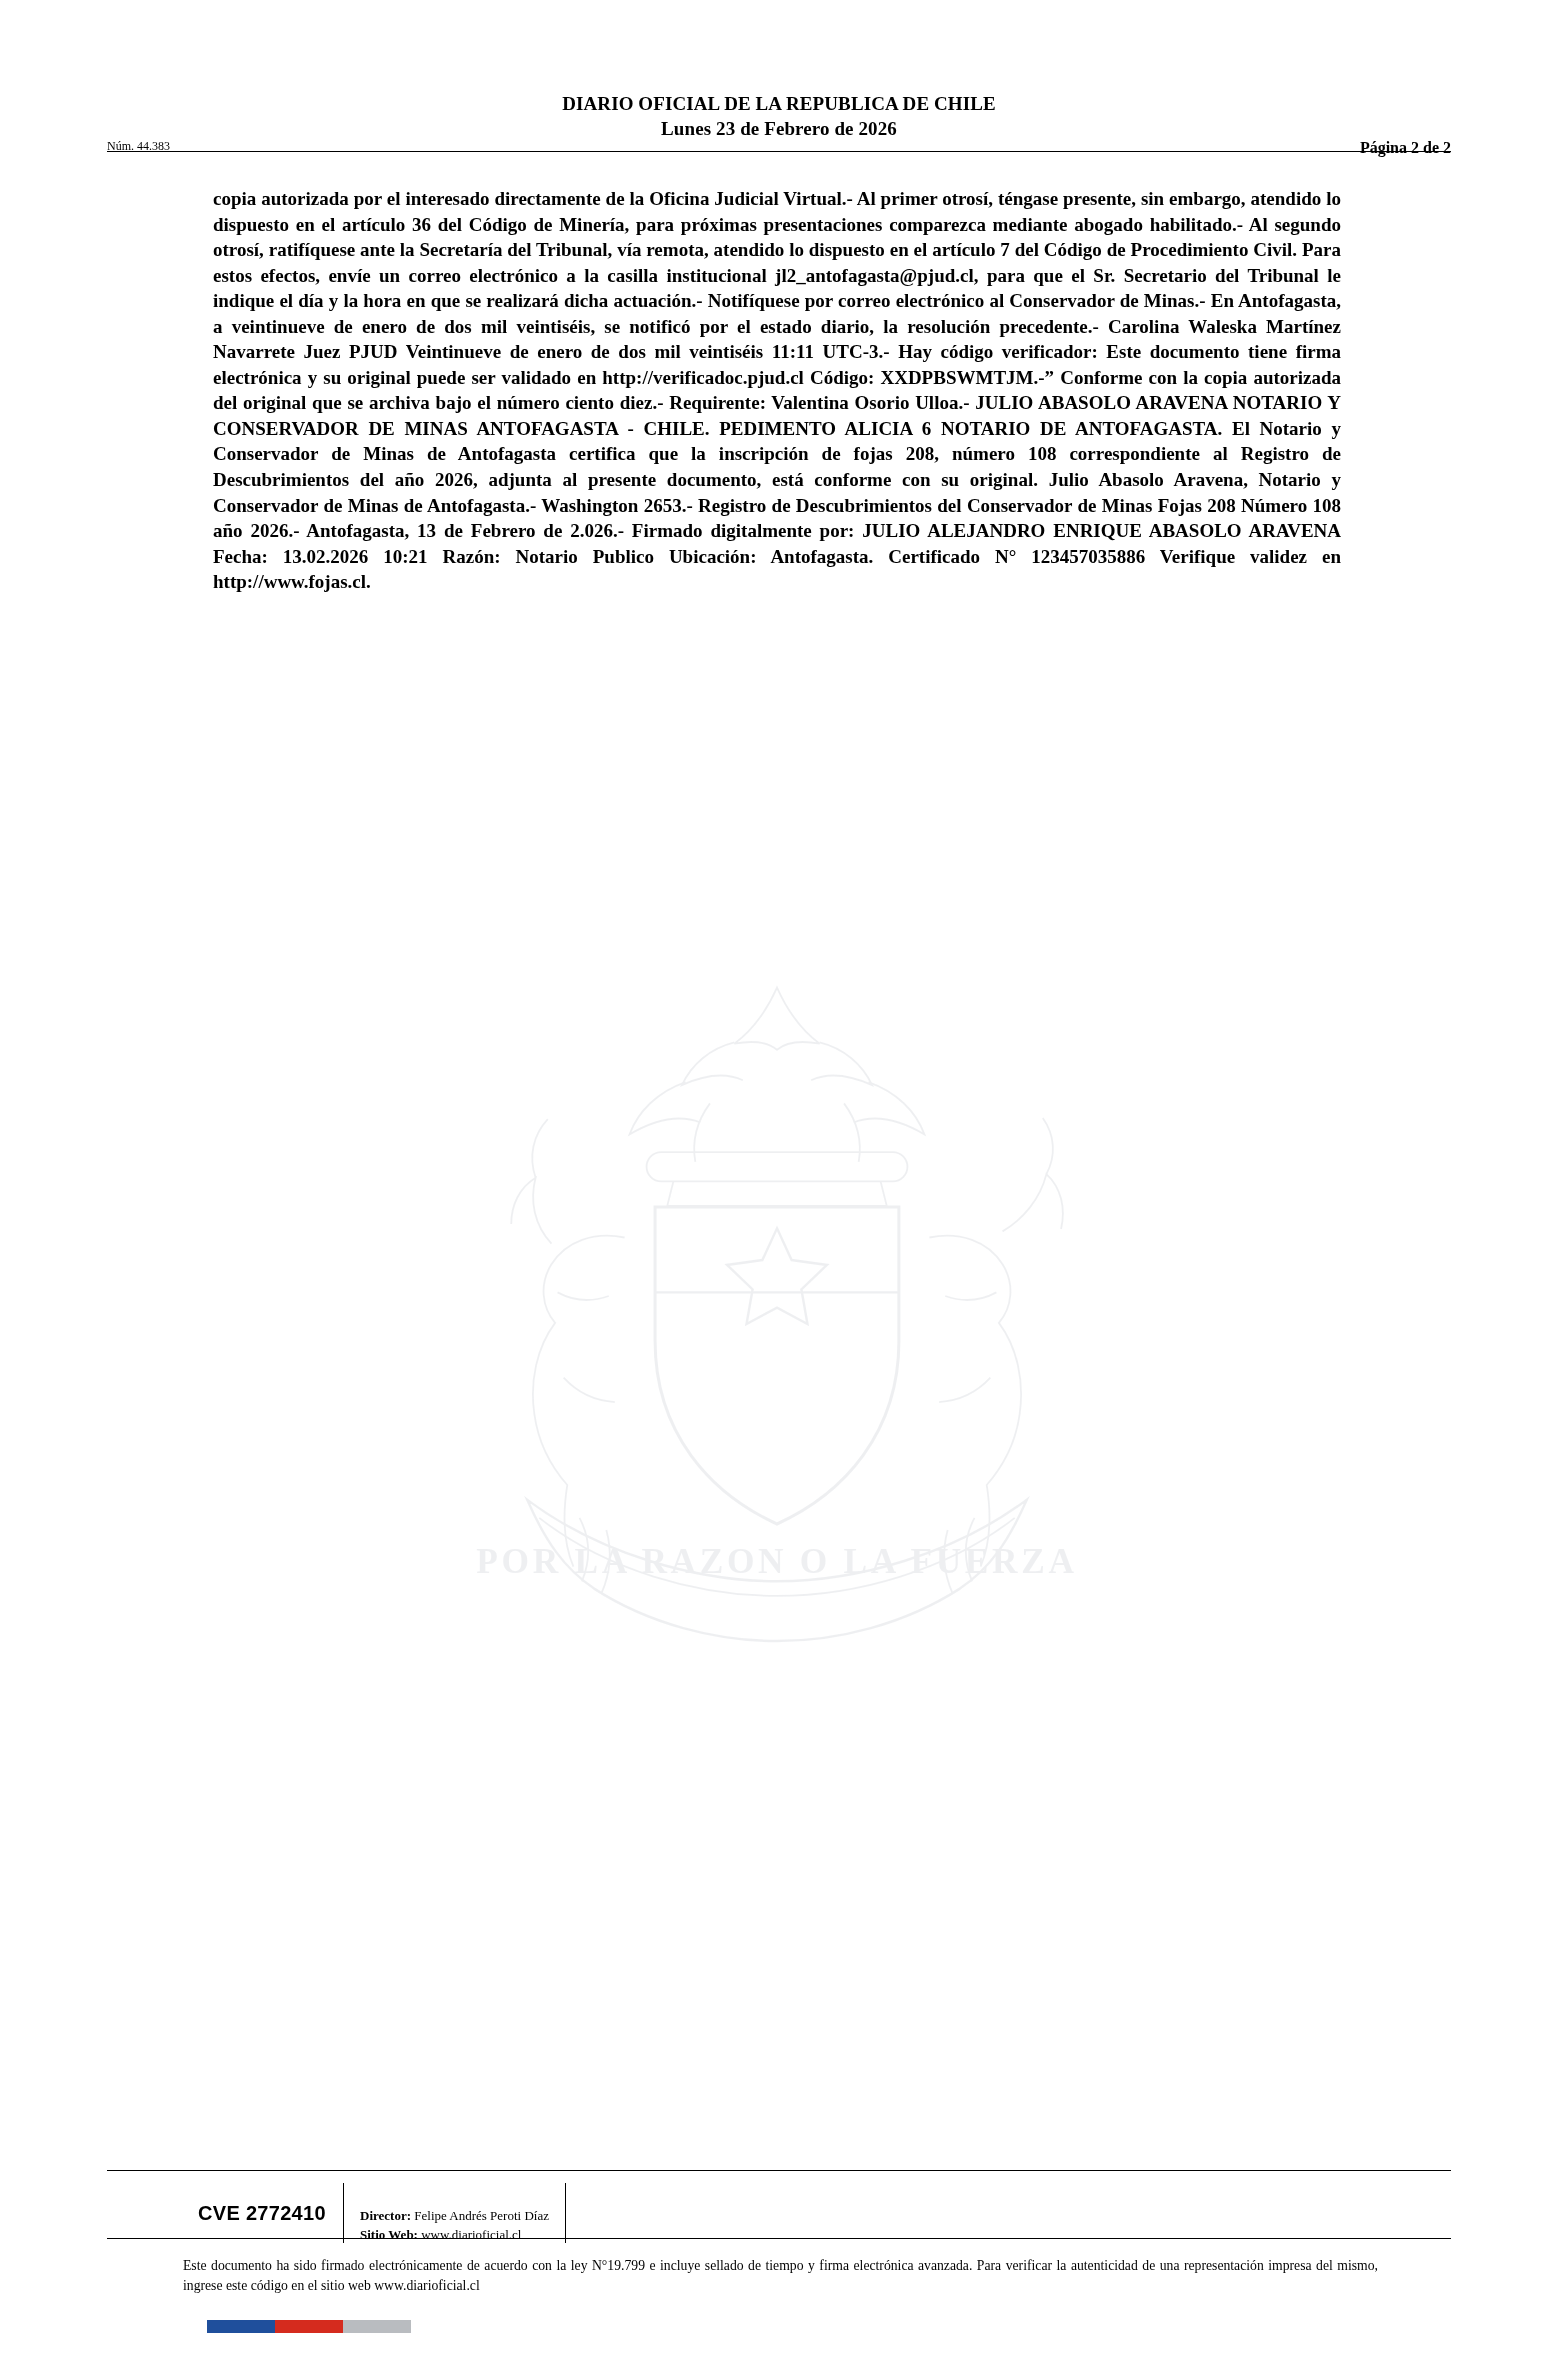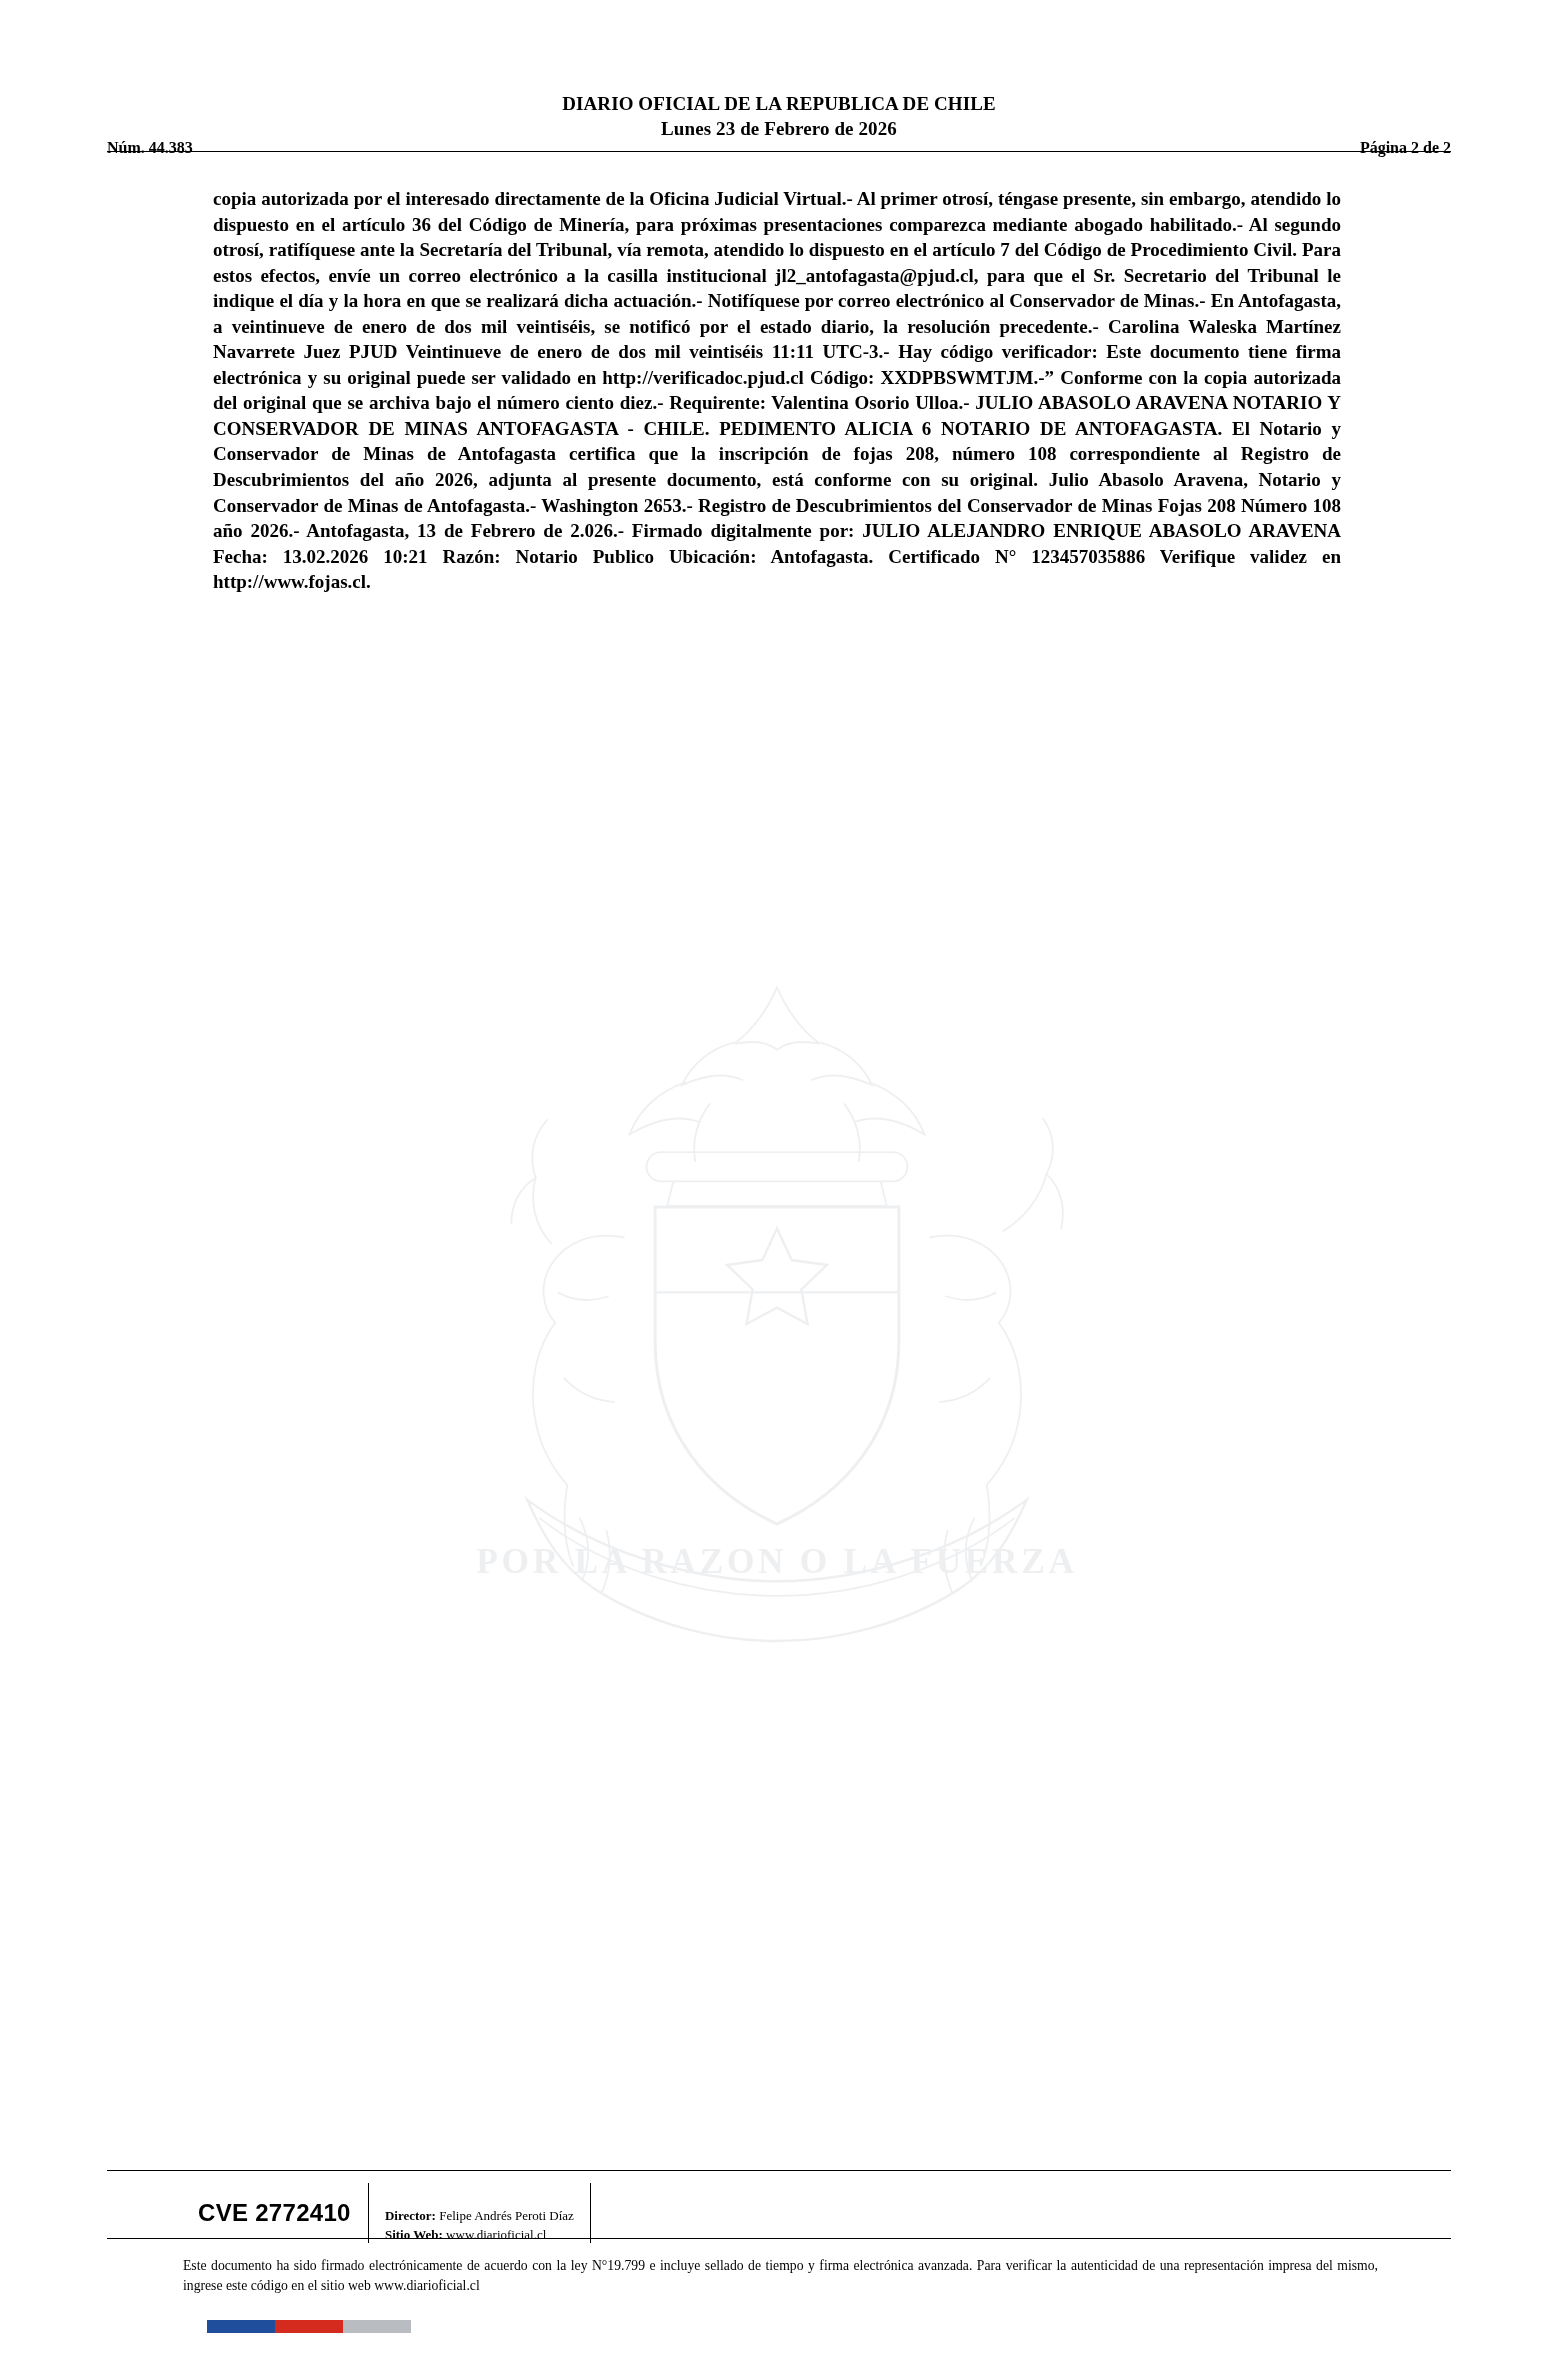--- a/index.html
+++ b/index.html
@@ -35,22 +35,22 @@
     letter-spacing: 0.1px;
   }
   .header-row {
     position: relative;
     height: 22px;
   }
   .header-left {
     position: absolute;
     left: 0;
     top: 23px;
-    font-weight: bold;
-    font-size: 16px;
+    font-weight: normal;
+    font-size: 12px;
   }
   .header-right {
     position: absolute;
     right: 0;
     top: 23px;
     font-weight: bold;
     font-size: 16px;
   }
   .header-rule {
     position: absolute;
@@ -107,21 +107,21 @@
   .footer {
     position: absolute;
     left: 107px;
     top: 2182px;
     width: 1344px;
     display: flex;
     align-items: center;
   }
   .cve {
     font-weight: bold;
-    font-size: 24px;
+    font-size: 20px;
     font-family: "Liberation Sans", sans-serif;
     letter-spacing: 0.3px;
     padding-left: 91px;
     padding-right: 17px;
     white-space: nowrap;
   }
   .footer-sep {
     width: 1.2px;
     background: #000000;
     align-self: stretch;

